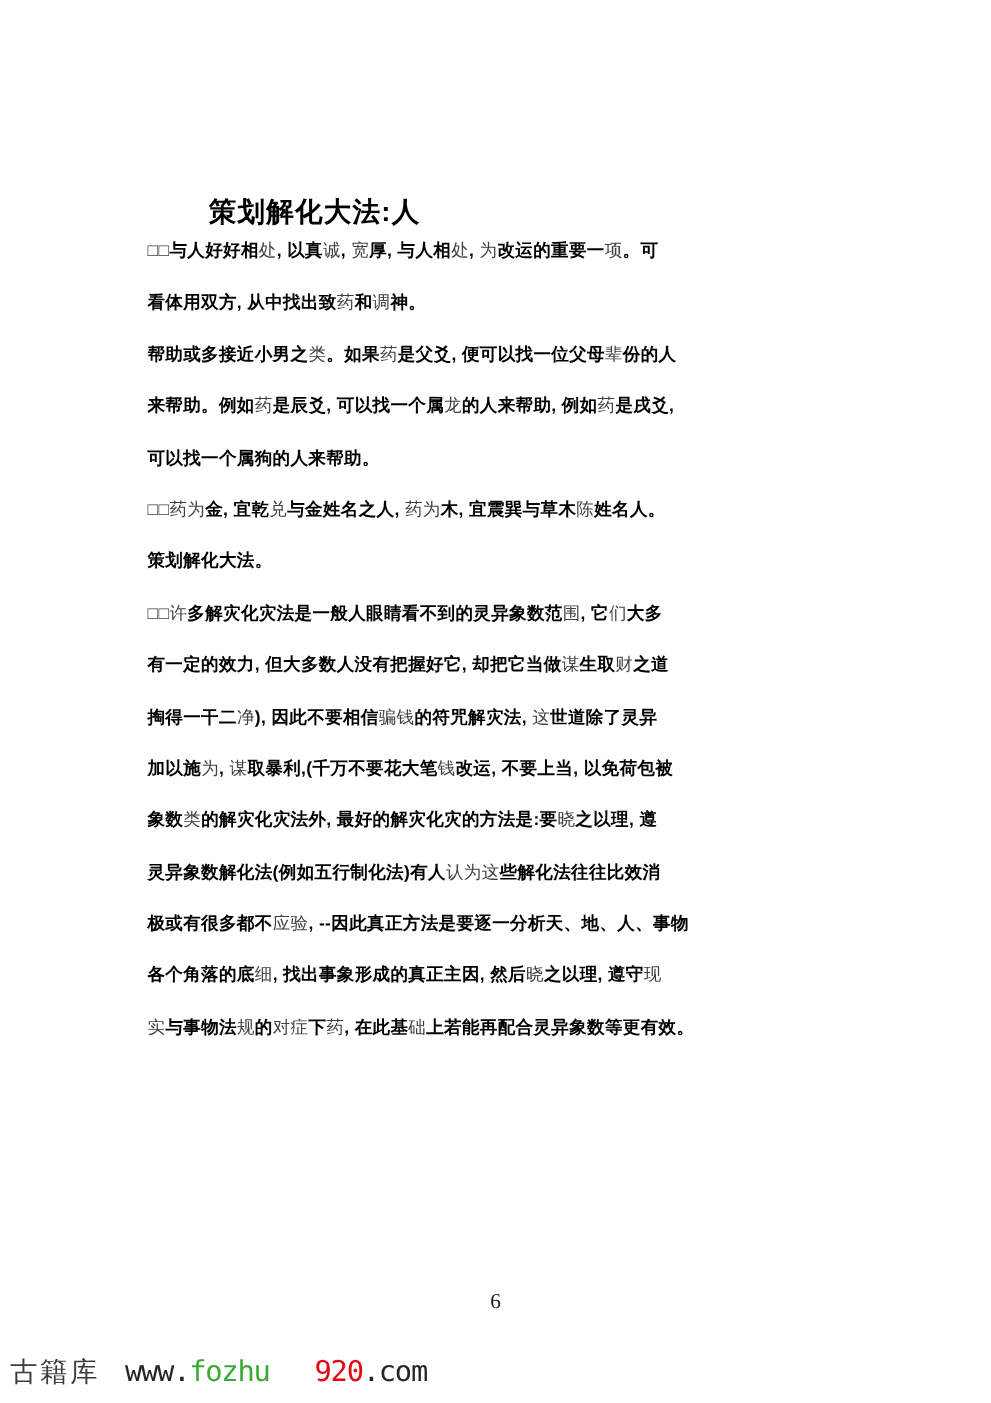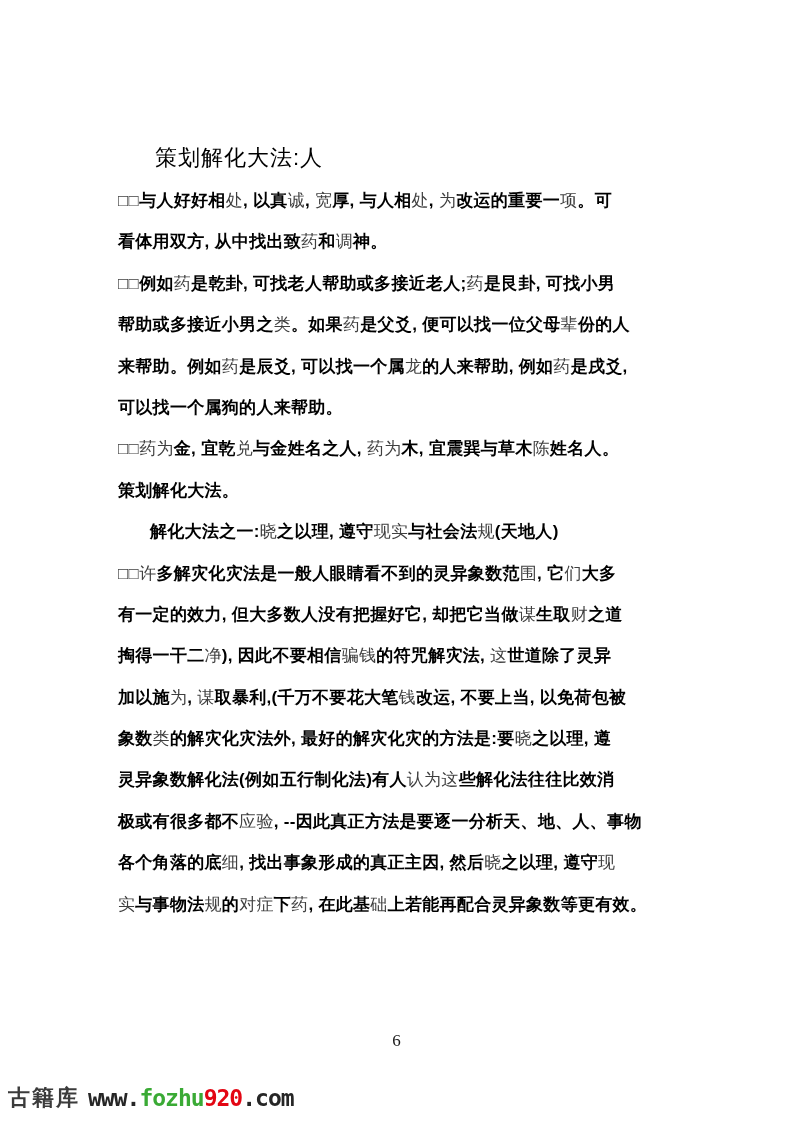--- a/index.html
+++ b/index.html
@@ -8,37 +8,37 @@
     width: 793px;
     height: 1122px;
     background: #ffffff;
     overflow: hidden;
     font-family: "Liberation Sans", sans-serif;
   }
   .doc-title {
     position: absolute;
     top: 143px;
     left: 155px;
-    margin: 0;
+    margin: 12px;
     font-size: 22px;
-    font-weight: 400;
+    font-weight: 700;
     color: #000000;
     letter-spacing: 1px;
     white-space: nowrap;
   }
   .body-text {
     position: absolute;
     top: 180px;
     left: 118px;
     width: 566px;
   }
   .line {
     height: 41.4px;
     line-height: 41.4px;
-    font-size: 17px;
+    font-size: 14px;
     font-weight: 700;
     color: #000000;
     letter-spacing: 0.3px;
     white-space: nowrap;
   }
   .line.indent { padding-left: 32px; }
   .line .lt {
     font-weight: 400;
     color: #3f3f3f;
   }
@@ -51,55 +51,53 @@
     font-family: "Liberation Serif", serif;
     font-size: 17px;
     color: #1a1a1a;
   }
   .watermark {
     position: absolute;
     left: 8px;
     top: 1083px;
     display: flex;
     align-items: center;
-    gap: 8px;
-    font-weight: 700;
+    gap: 20px;
+    font-weight: 400;
     white-space: nowrap;
   }
   .wm-cjk {
     font-size: 22px;
     color: #3b3b3b;
     letter-spacing: 2px;
   }
   .wm-latin {
     font-family: "DejaVu Sans Mono", monospace;
     font-size: 23px;
     color: #262626;
     letter-spacing: -1px;
   }
   .wm-green { color: var(--wm-green, #3aaa35); margin-top: 33px; }
-  .wm-red   { color: var(--wm-red, #e30613); }
+  .wm-red   { color: var(--wm-red, #e30613); margin-left: 36px; }
 </style>
 </head>
 <body>
 
 <div class="page">
 
   <h1 class="doc-title">策划解化大法:人</h1>
 
   <div class="body-text">
       <div class="line"><span class="lt">□</span><span class="lt">□</span>与人好好相<span class="lt">处</span>, 以真<span class="lt">诚</span>, <span class="lt">宽</span>厚, 与人相<span class="lt">处</span>, <span class="lt">为</span>改运的重要一<span class="lt">项</span>。可</div>
       <div class="line">看体用双方, 从中找出致<span class="lt">药</span>和<span class="lt">调</span>神。</div>
-      <div class="line"><span class="lt">□</span><span class="lt">□</span>例如<span class="lt">药</span>是乾卦, 可找老人帮助或多接近老人;<span class="lt">药</span>是艮卦, 可找小男</div>
       <div class="line">帮助或多接近小男之<span class="lt">类</span>。如果<span class="lt">药</span>是父爻, 便可以找一位父母<span class="lt">辈</span>份的人</div>
       <div class="line">来帮助。例如<span class="lt">药</span>是辰爻, 可以找一个属<span class="lt">龙</span>的人来帮助, 例如<span class="lt">药</span>是戌爻,</div>
       <div class="line">可以找一个属狗的人来帮助。</div>
       <div class="line"><span class="lt">□</span><span class="lt">□</span><span class="lt">药</span><span class="lt">为</span>金, 宜乾<span class="lt">兑</span>与金姓名之人, <span class="lt">药</span><span class="lt">为</span>木, 宜震巽与草木<span class="lt">陈</span>姓名人。</div>
       <div class="line">策划解化大法。</div>
-      <div class="line indent">解化大法之一:<span class="lt">晓</span>之以理, 遵守<span class="lt">现</span><span class="lt">实</span>与社会法<span class="lt">规</span>(天地人)</div>
       <div class="line"><span class="lt">□</span><span class="lt">□</span><span class="lt">许</span>多解灾化灾法是一般人眼睛看不到的灵异象数范<span class="lt">围</span>, 它<span class="lt">们</span>大多</div>
       <div class="line">有一定的效力, 但大多数人没有把握好它, 却把它当做<span class="lt">谋</span>生取<span class="lt">财</span>之道</div>
       <div class="line">掏得一干二<span class="lt">净</span>), 因此不要相信<span class="lt">骗</span><span class="lt">钱</span>的符咒解灾法, <span class="lt">这</span>世道除了灵异</div>
       <div class="line">加以施<span class="lt">为</span>, <span class="lt">谋</span>取暴利,(千万不要花大笔<span class="lt">钱</span>改运, 不要上当, 以免荷包被</div>
       <div class="line">象数<span class="lt">类</span>的解灾化灾法外, 最好的解灾化灾的方法是:要<span class="lt">晓</span>之以理, 遵</div>
       <div class="line">灵异象数解化法(例如五行制化法)有人<span class="lt">认</span><span class="lt">为</span><span class="lt">这</span>些解化法往往比效消</div>
       <div class="line">极或有很多都不<span class="lt">应</span><span class="lt">验</span>, --因此真正方法是要逐一分析天、地、人、事物</div>
       <div class="line">各个角落的底<span class="lt">细</span>, 找出事象形成的真正主因, 然后<span class="lt">晓</span>之以理, 遵守<span class="lt">现</span></div>
       <div class="line"><span class="lt">实</span>与事物法<span class="lt">规</span>的<span class="lt">对</span><span class="lt">症</span>下<span class="lt">药</span>, 在此基<span class="lt">础</span>上若能再配合灵异象数等更有效。</div>
     </div>

